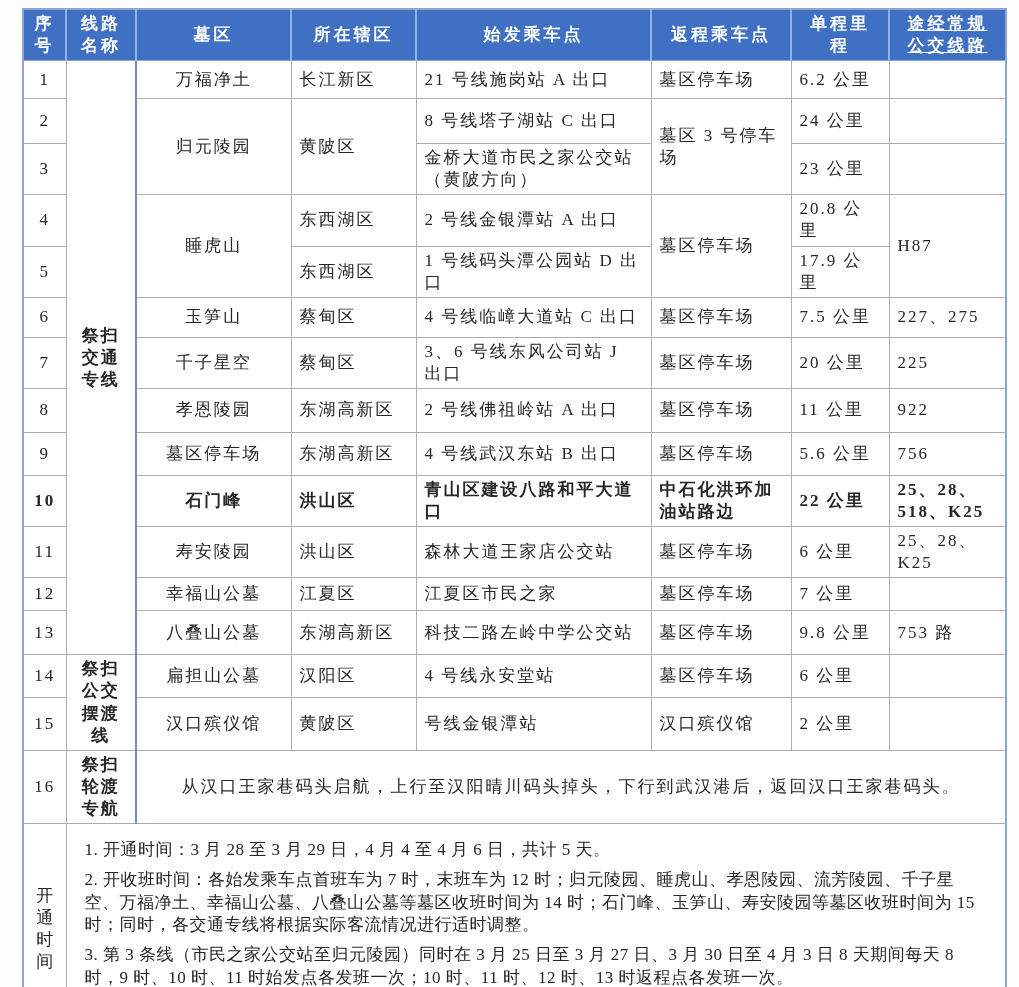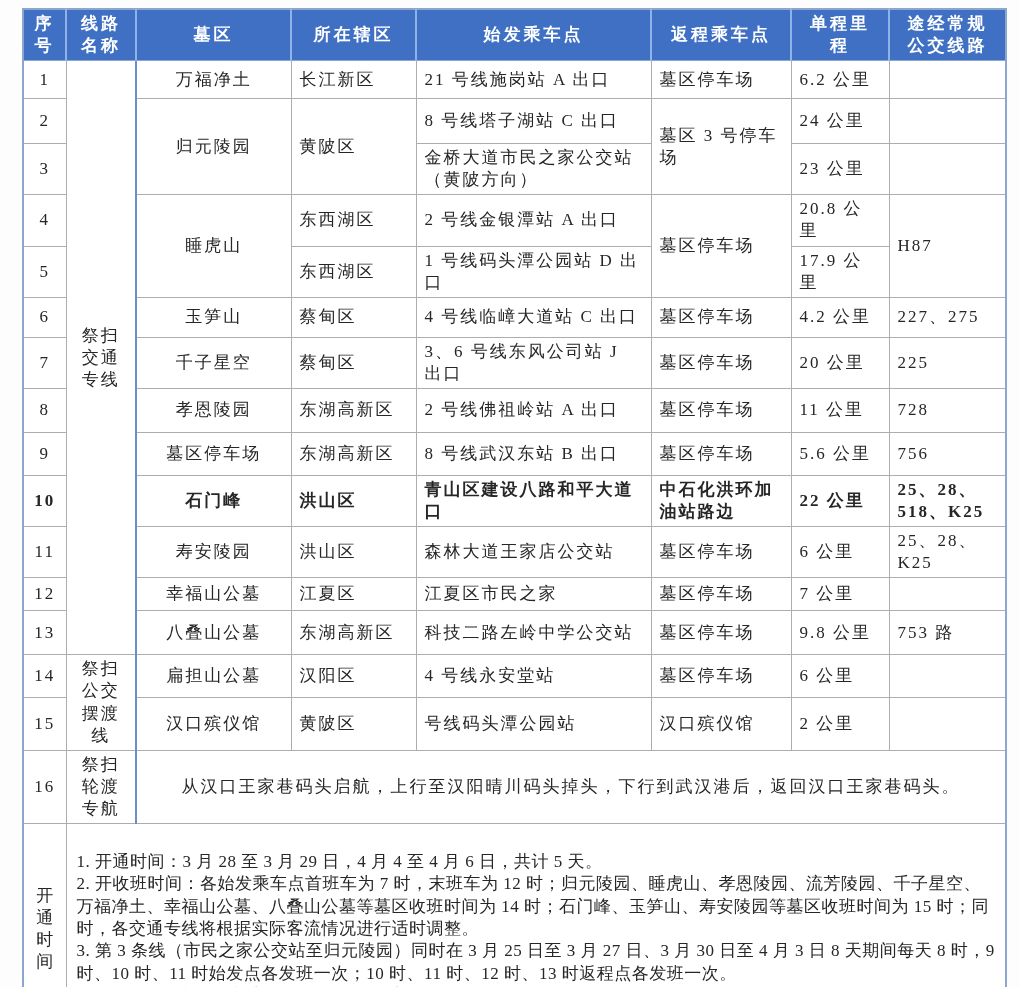--- a/index.html
+++ b/index.html
@@ -6,32 +6,32 @@
   body { font-family: "Liberation Serif", "DejaVu Serif", serif; }
   .page { width: 1019px; height: 987px; box-sizing: border-box; padding: 8px 14px 10px 22px; background:#fdfdfd; }
   table.sched { border-collapse: collapse; table-layout: fixed; width: 983px; border: 2px solid #8ba7cf; background:#ffffff; }
   thead tr { height: 40px; }
   th {
     background:#3f70c4; color:#ffffff; font-weight:bold; font-size:17px;
     letter-spacing:3px; text-align:center; vertical-align:middle;
     padding:3px 2px; line-height:1.3; white-space:pre-line;
     border-right:2px solid #8fb3e6; border-bottom:1px solid #8ba7cf;
   }
-  th:last-child { border-right:none; }
+  th:last-child { border-right:none;text-decoration:underline; }
   td {
     border:1px solid #adadad; font-size:17px; color:#262626;
     letter-spacing:2px; line-height:1.3; padding:3px 8px;
     vertical-align:middle; white-space:pre-line; overflow-wrap:break-word;
   }
   td.c { text-align:center; }
   td.l { text-align:left; }
-  td.rb { border-right:2px solid #6d8fc9; }
+  td.rb { border-right:2px solid #6d8fc9;font-weight:bold; }
   td.notes-label { letter-spacing:0; font-size:17px; }
   td.notes-cell { letter-spacing:0.5px; font-size:17px; line-height:1.32; padding:5px 10px; vertical-align:middle; }
-  td.notes-cell div { margin:0; }
+  td.notes-cell div { margin:8px; }
 </style>
 </head>
 <body>
 
 <div class="page">
   <table class="sched">
     <colgroup>
       <col style="width:43px">
         <col style="width:70px">
         <col style="width:155px">
@@ -99,46 +99,46 @@
           <td class="l">东西湖区</td>
           <td class="l">1 号线码头潭公园站 D 出口</td>
           <td class="l">17.9 公里</td>
         </tr>
         <tr style="height: 40px;">
           <td class="c">6</td>
           <td class="c">玉笋山</td>
           <td class="l">蔡甸区</td>
           <td class="l">4 号线临嶂大道站 C 出口</td>
           <td class="l">墓区停车场</td>
-          <td class="l">4.2 公里</td>
+          <td class="l">7.5 公里</td>
           <td class="l">227、275</td>
         </tr>
         <tr style="height: 42px;">
           <td class="c">7</td>
           <td class="c">千子星空</td>
           <td class="l">蔡甸区</td>
           <td class="l">3、6 号线东风公司站 J 出口</td>
           <td class="l">墓区停车场</td>
           <td class="l">20 公里</td>
           <td class="l">225</td>
         </tr>
         <tr style="height: 44px;">
           <td class="c">8</td>
           <td class="c">孝恩陵园</td>
           <td class="l">东湖高新区</td>
           <td class="l">2 号线佛祖岭站 A 出口</td>
           <td class="l">墓区停车场</td>
           <td class="l">11 公里</td>
-          <td class="l">728</td>
+          <td class="l">922</td>
         </tr>
         <tr style="height: 43px;">
           <td class="c">9</td>
           <td class="c">墓区停车场</td>
           <td class="l">东湖高新区</td>
-          <td class="l">8 号线武汉东站 B 出口</td>
+          <td class="l">4 号线武汉东站 B 出口</td>
           <td class="l">墓区停车场</td>
           <td class="l">5.6 公里</td>
           <td class="l">756</td>
         </tr>
         <tr style="height: 47px; font-weight: bold;">
           <td class="c">10</td>
           <td class="c">石门峰</td>
           <td class="l">洪山区</td>
           <td class="l">青山区建设八路和平大道口</td>
           <td class="l">中石化洪环加油站路边</td>
@@ -182,21 +182,21 @@
           <td class="l">汉阳区</td>
           <td class="l">4 号线永安堂站</td>
           <td class="l">墓区停车场</td>
           <td class="l">6 公里</td>
           <td class="l"></td>
         </tr>
         <tr style="height: 47px;">
           <td class="c">15</td>
           <td class="c">汉口殡仪馆</td>
           <td class="l">黄陂区</td>
-          <td class="l">号线码头潭公园站</td>
+          <td class="l">号线金银潭站</td>
           <td class="l">汉口殡仪馆</td>
           <td class="l">2 公里</td>
           <td class="l"></td>
         </tr>
         <tr style="height: 68px;">
           <td class="c">16</td>
           <td class="c rb">祭扫
 轮渡
 专航</td>
           <td colspan="6" class="c">从汉口王家巷码头启航，上行至汉阳晴川码头掉头，下行到武汉港后，返回汉口王家巷码头。</td>

